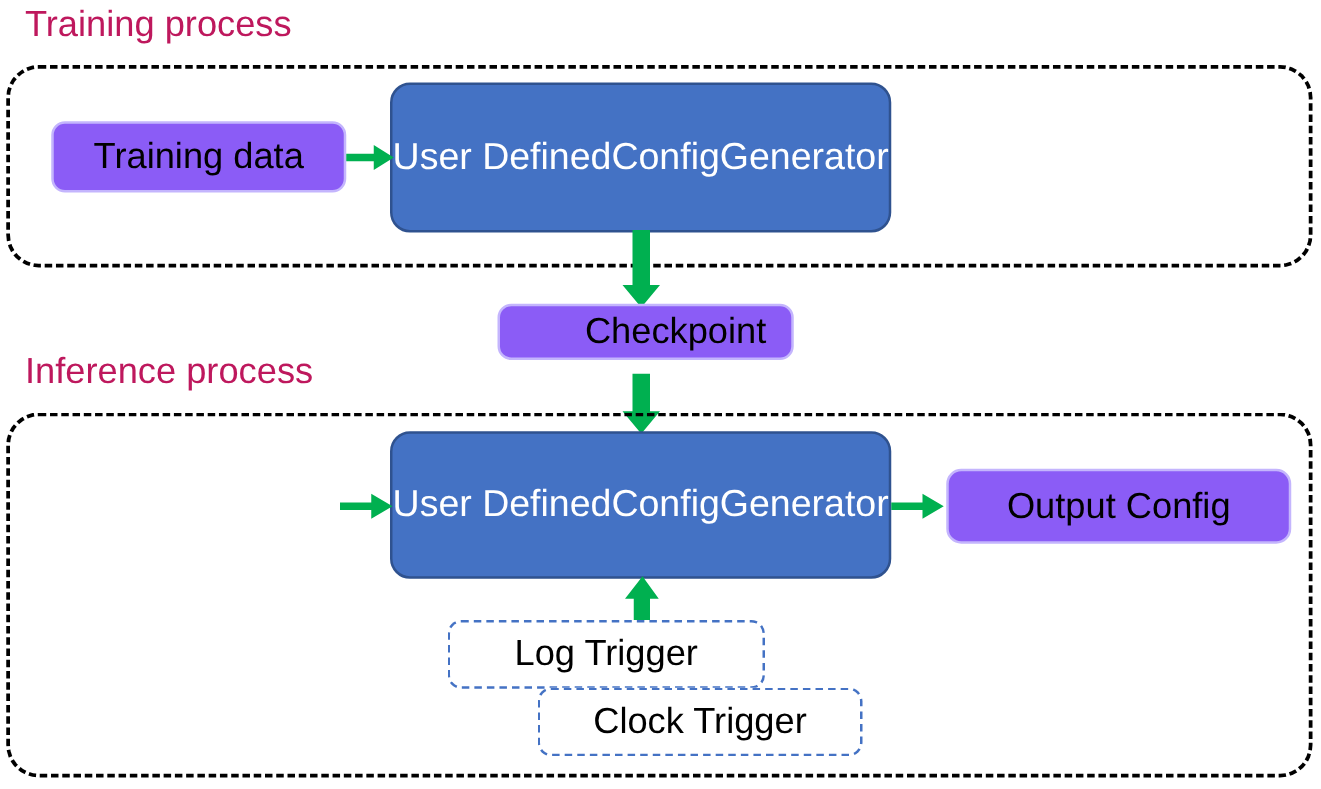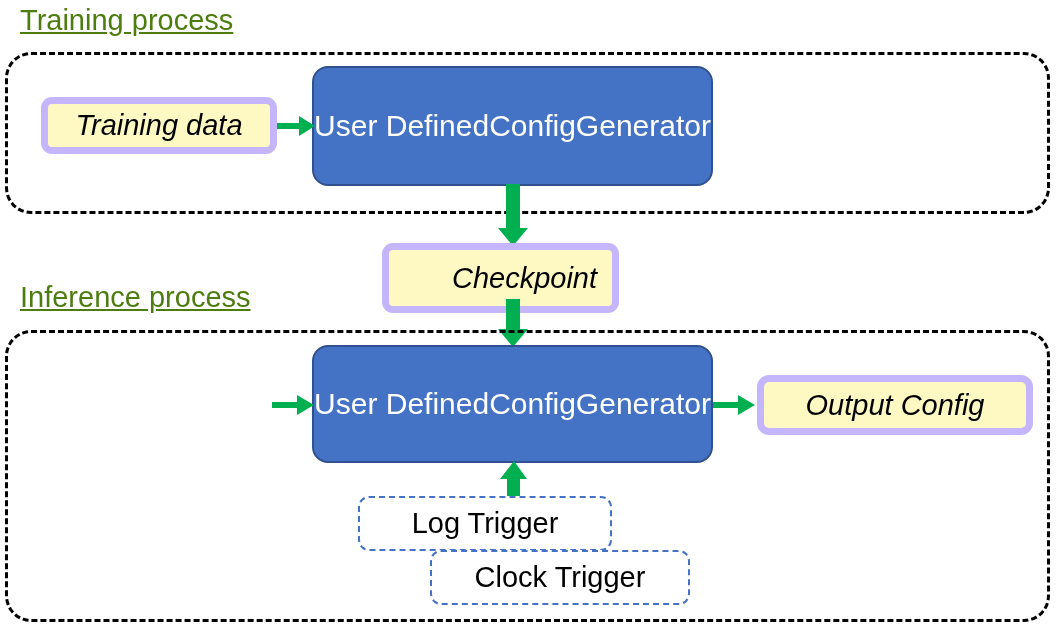--- a/index.html
+++ b/index.html
@@ -21,43 +21,41 @@
   
   .group-box {
     position: absolute;
     border: 3px dashed #000000;
     border-radius: 26px;
     box-sizing: border-box;
     background: transparent;
   }
   .group-label {
     position: absolute;
-    color: #4d7c0f;
+    color: #be185d;
     font-size: 29px;
     line-height: 1;
     white-space: nowrap;
     font-family: "Liberation Sans", sans-serif;
-    text-decoration: underline;
   }
 
   
   .node-plain {
     position: absolute;
     box-sizing: border-box;
-    background: #fef9c3;
-    border: 7px solid #c4b5fd;
+    background: #8b5cf6;
+    border: 2px solid #c4b5fd;
     border-radius: 11px;
     display: flex;
     align-items: center;
     justify-content: center;
     color: #000000;
     font-size: 29px;
     white-space: nowrap;
     font-family: "Liberation Sans", sans-serif;
-    font-style: italic;
   }
 
   
   .node-process {
     position: absolute;
     box-sizing: border-box;
     background: #4472C4;
     border: 2px solid #2F528F;
     border-radius: 16px;
     display: flex;
@@ -115,21 +113,21 @@
       <path d="M0,9 L22,9 L22,2 L38,12 L22,22 L22,15 L0,15 Z" fill="#00B050"></path>
     </svg>
   </div>
 
   <div class="arrow" style="left:498px; top:184px; width:32px; height:64px;">
     <svg width="32" height="64" viewBox="0 0 32 64">
       <path d="M8,0 L22,0 L22,44 L30,44 L15,62 L0,44 L8,44 Z" fill="#00B050"></path>
     </svg>
   </div>
 
-  <div class="node-plain" style="left:382px; top:243px; width:237px; height:70px;padding-left:48px;">Checkpoint</div>
+  <div class="node-plain" style="left:398px; top:243px; width:237px; height:45px;padding-left:48px;">Checkpoint</div>
 
   <div class="arrow" style="left:498px; top:299px; width:32px; height:50px;">
     <svg width="32" height="50" viewBox="0 0 32 50">
       <path d="M8,0 L22,0 L22,30 L30,30 L15,48 L0,30 L8,30 Z" fill="#00B050"></path>
     </svg>
   </div>
 
   <div class="group-label" style="left:20px; top:283px;">Inference process</div>
 
   <div class="group-box" style="left:5px; top:330px; width:1045px; height:292px;"></div>

